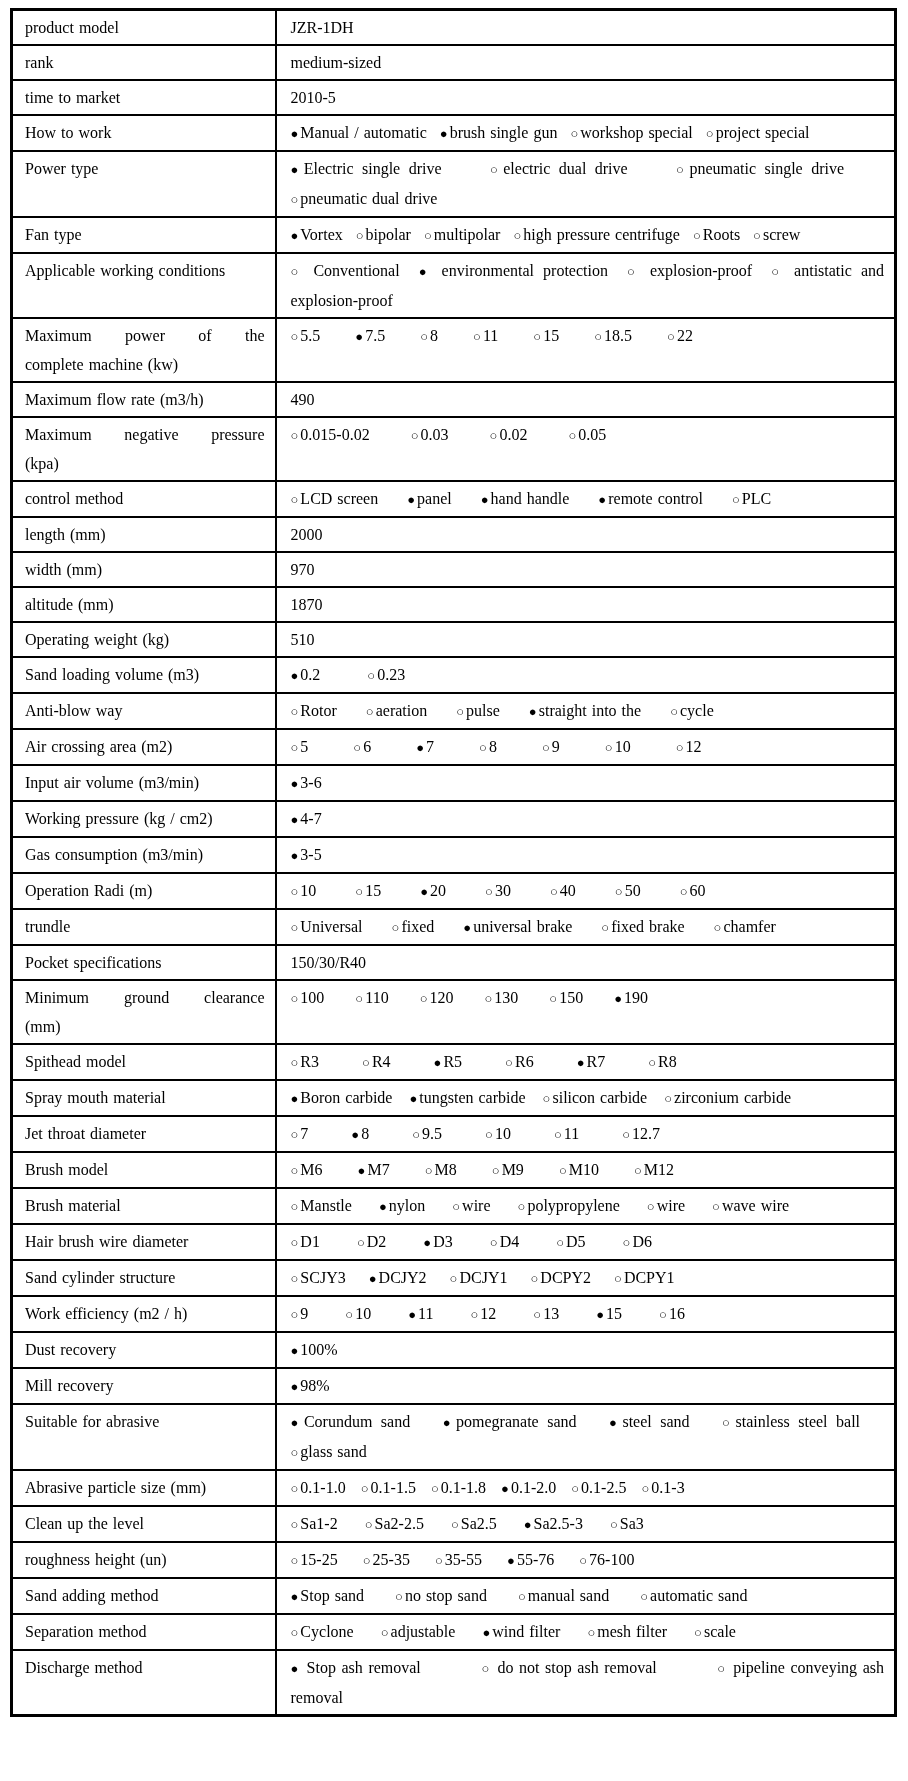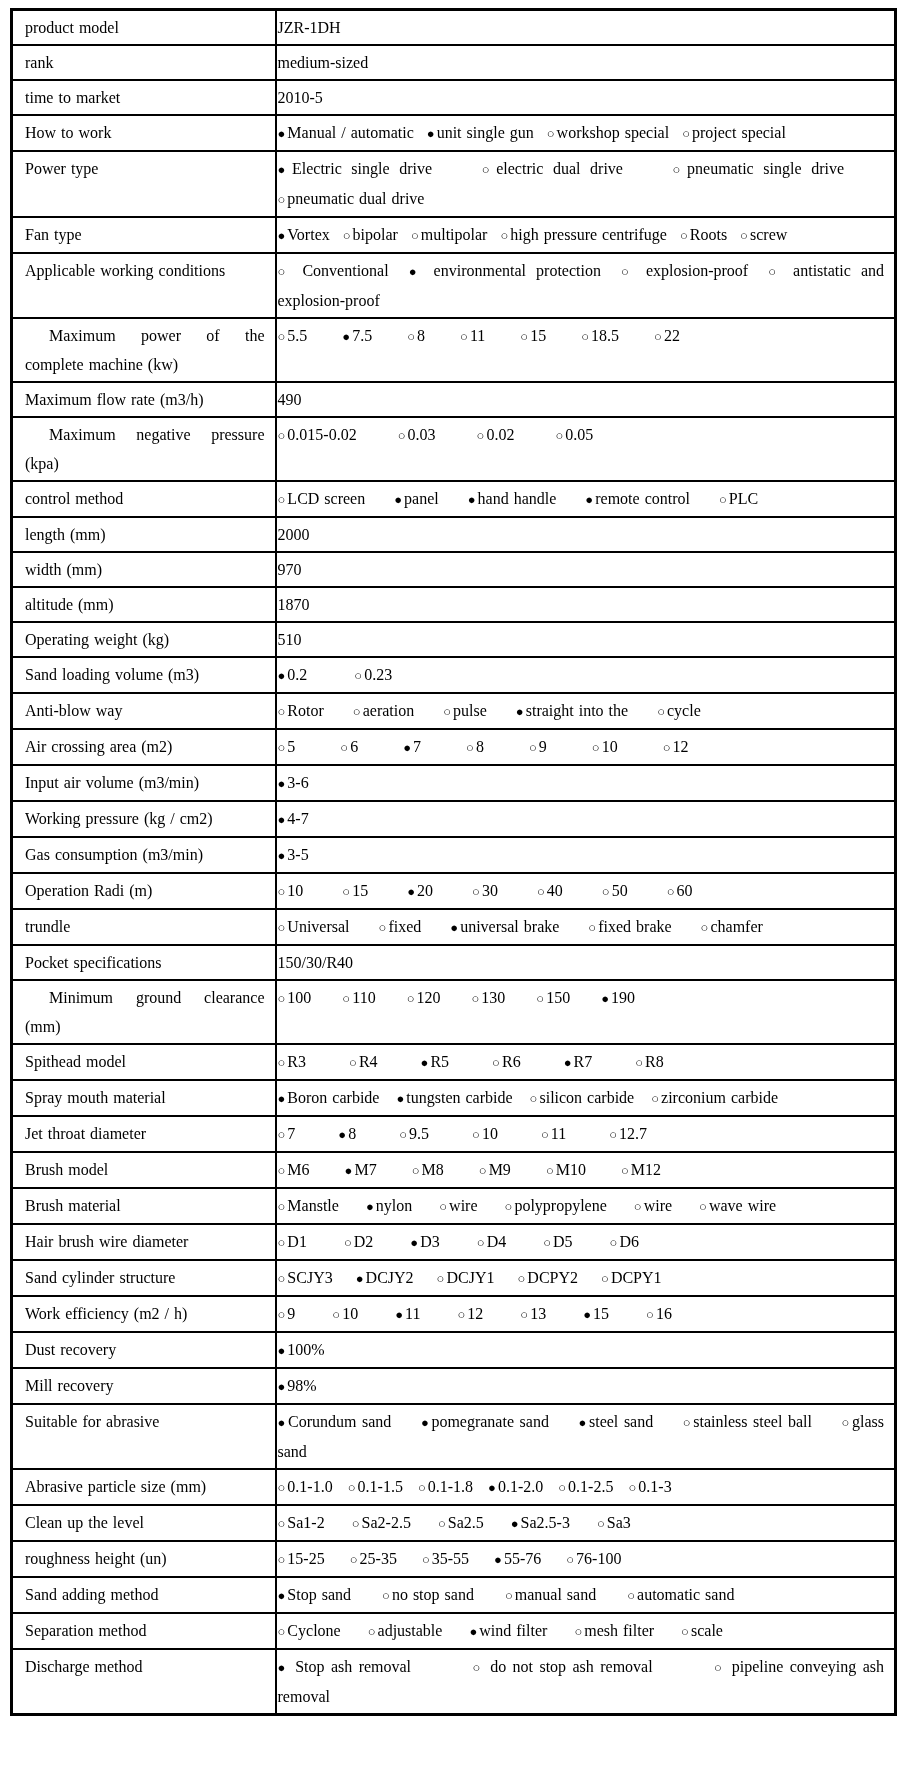--- a/index.html
+++ b/index.html
@@ -3,22 +3,22 @@
 <meta charset="utf-8">
 <style>
   html,body{margin:0;padding:0;background:#ffffff;color:#000000;
     font-family:"Liberation Serif","DejaVu Serif",serif;font-size:16px;}
   .page{width:908px;box-sizing:border-box;padding:8px 10px;}
   table.spec{border-collapse:collapse;table-layout:fixed;width:887px;
     border:3px solid #000;}
   td{border:2px solid #000;vertical-align:top;padding:2px 10px 2px 12px;
     line-height:29px;text-align:justify;word-spacing:1px;}
   td.label-cell{}
-  td.value-cell{padding-left:1px;}
-  .l1{display:block;text-align:justify;text-align-last:justify;margin-left:24px;}
+  td.value-cell{padding-left:14px;}
+  .l1{display:block;text-align:justify;text-align-last:justify;}
   .l2{display:block;}
   .opt{margin-right:var(--gap,30px);}
   .opt:last-of-type{margin-right:0;}
   .radio{font-size:13px;margin-right:2px;}
 </style>
 </head>
 <body>
 
 <div class="page">
   <table class="spec">
@@ -34,21 +34,21 @@
         <tr>
           <td class="label-cell">rank</td>
           <td class="value-cell">medium-sized</td>
         </tr>
         <tr>
           <td class="label-cell">time to market</td>
           <td class="value-cell">2010-5</td>
         </tr>
         <tr>
           <td class="label-cell">How to work</td>
-          <td class="value-cell" style="--gap: 8px;"><span class="opt"><span class="radio">●</span><span>Manual / automatic</span></span> <span class="opt"><span class="radio">●</span><span>unit single gun</span></span> <span class="opt"><span class="radio">○</span><span>workshop special</span></span> <span class="opt"><span class="radio">○</span><span>project special</span></span> </td>
+          <td class="value-cell" style="--gap: 8px;"><span class="opt"><span class="radio">●</span><span>Manual / automatic</span></span> <span class="opt"><span class="radio">●</span><span>brush single gun</span></span> <span class="opt"><span class="radio">○</span><span>workshop special</span></span> <span class="opt"><span class="radio">○</span><span>project special</span></span> </td>
         </tr>
         <tr>
           <td class="label-cell">Power type</td>
           <td class="value-cell" style="--gap: 40px;"><span class="opt"><span class="radio">●</span><span>Electric single drive</span></span> <span class="opt"><span class="radio">○</span><span>electric dual drive</span></span> <span class="opt"><span class="radio">○</span><span>pneumatic single drive</span></span> <span class="opt"><span class="radio">○</span><span>pneumatic dual drive</span></span> </td>
         </tr>
         <tr>
           <td class="label-cell">Fan type</td>
           <td class="value-cell" style="--gap: 8px;"><span class="opt"><span class="radio">●</span><span>Vortex</span></span> <span class="opt"><span class="radio">○</span><span>bipolar</span></span> <span class="opt"><span class="radio">○</span><span>multipolar</span></span> <span class="opt"><span class="radio">○</span><span>high pressure centrifuge</span></span> <span class="opt"><span class="radio">○</span><span>Roots</span></span> <span class="opt"><span class="radio">○</span><span>screw</span></span> </td>
         </tr>
         <tr>

